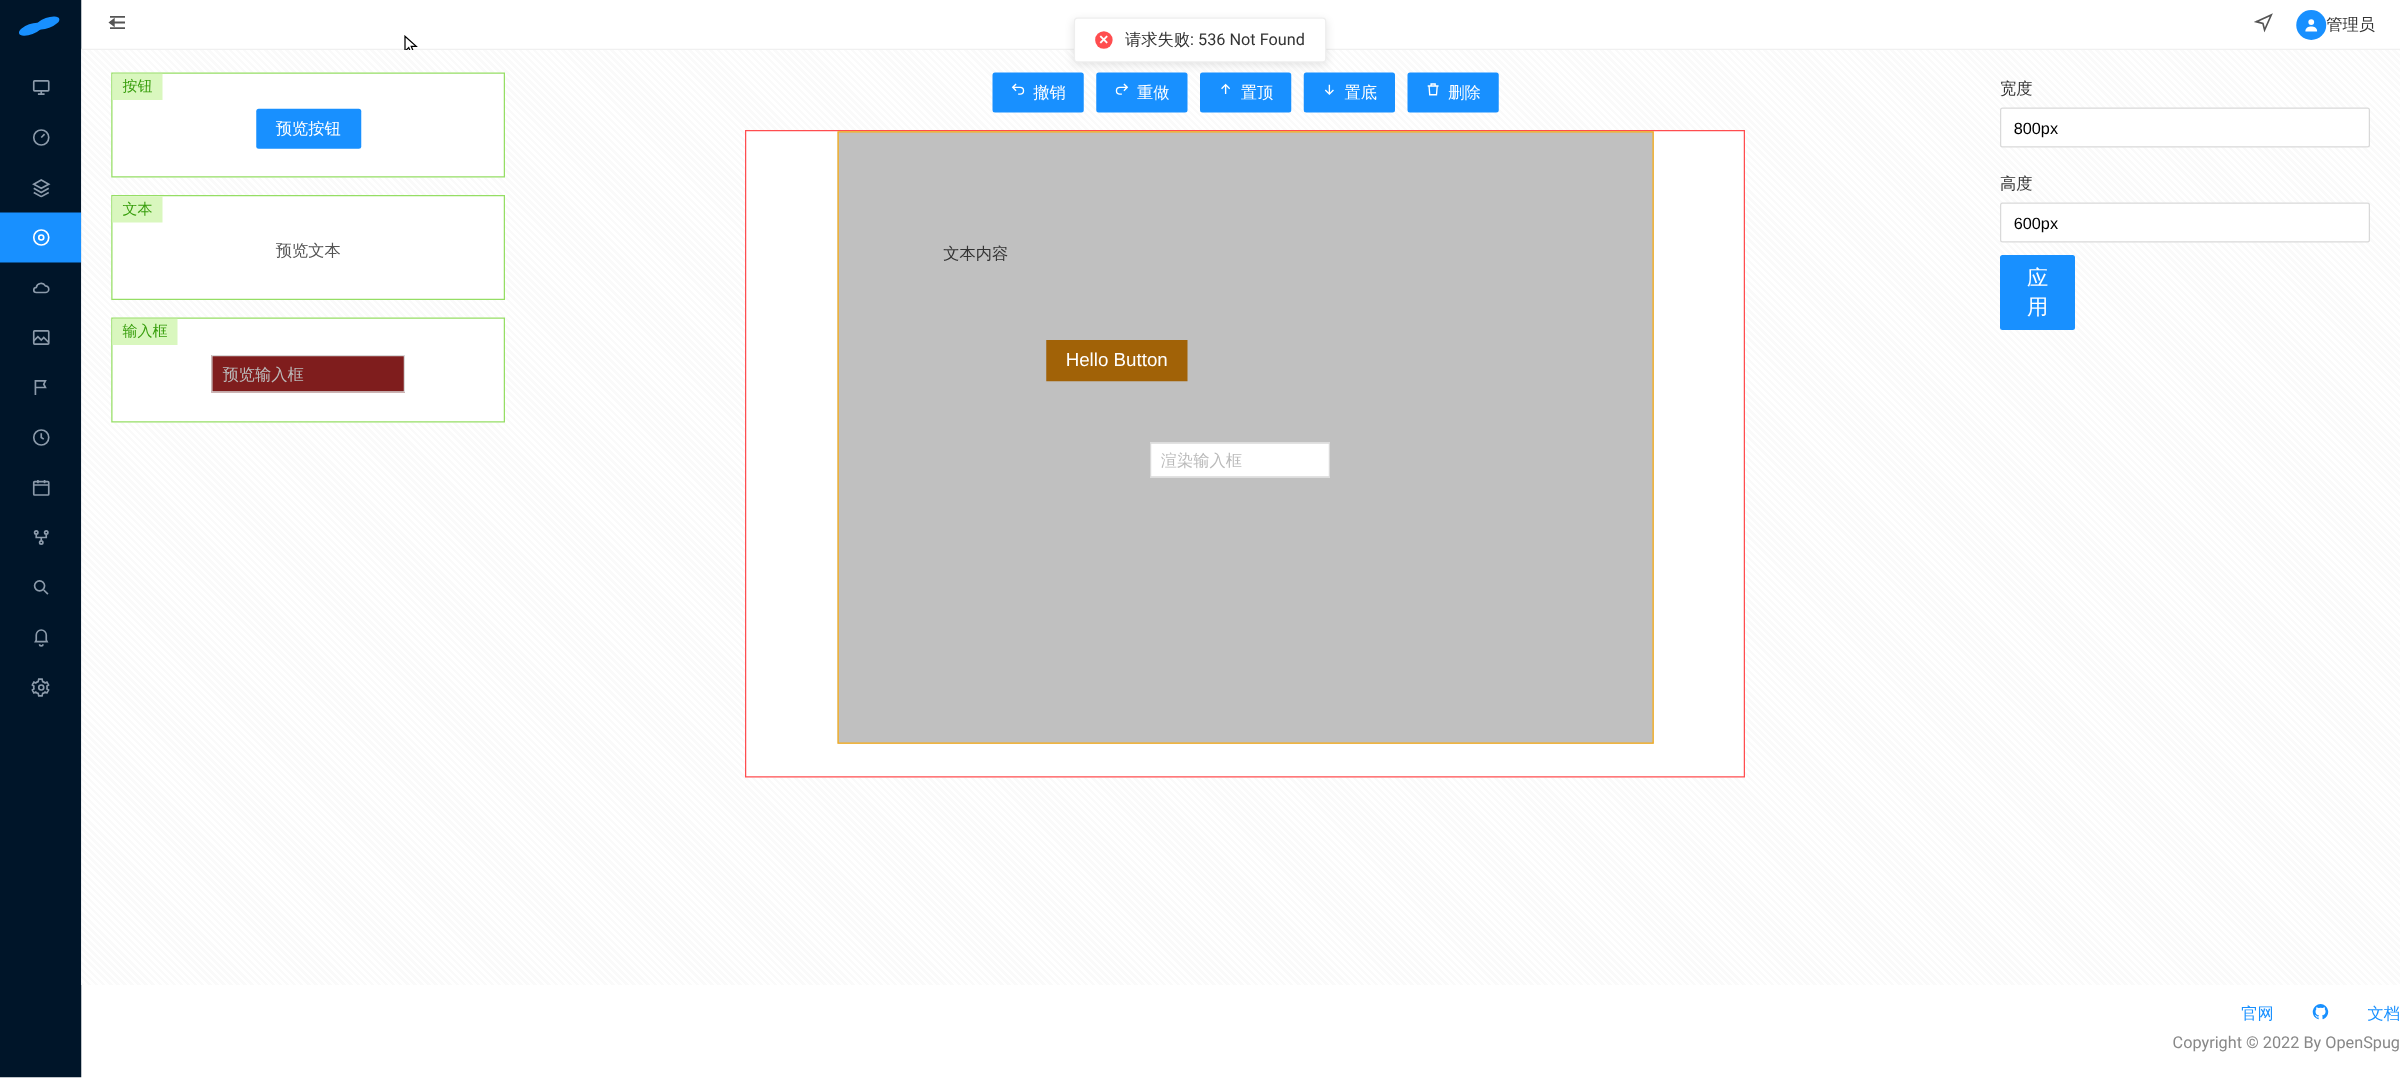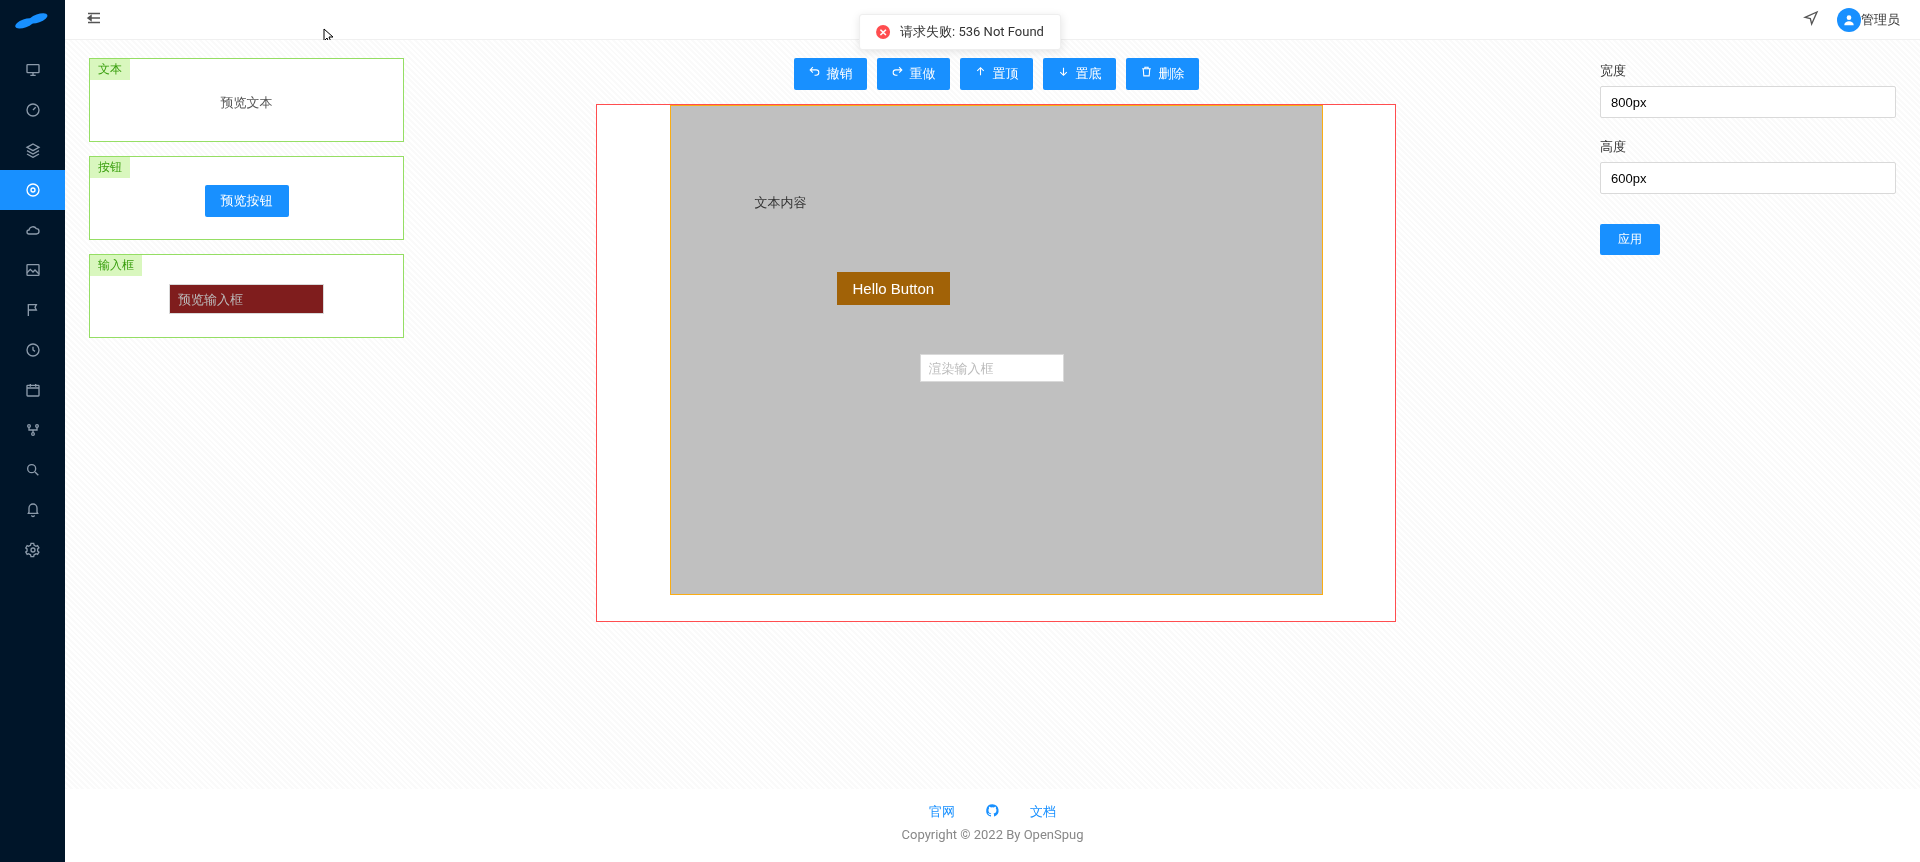--- a/index.html
+++ b/index.html
@@ -52,24 +52,24 @@
 .canvas-outer { width: 800px; height: 518px; border: 1px solid #ff4d4f; background: #fff; display: flex; align-items: flex-start; justify-content: center; padding: 0 0 0 0; }
 .canvas-inner { width: 653px; height: 490px; border: 1px solid #faad14; background: #c0c0c0; position: relative; }
 .canvas-text { position: absolute; left: 84px; top: 88px; color: #333; font-size: 13px; }
 .canvas-btn { position: absolute; left: 166px; top: 166px; background: #a16207; color: #fff; border: none; padding: 8px 16px; font-size: 15px; cursor: pointer; }
 .canvas-input { position: absolute; left: 249px; top: 248px; width: 144px; height: 28px; border: 1px solid #d9d9d9; padding: 0 8px; font-size: 13px; background:#fff; }
 
 
 .props { width: 320px; padding: 0 12px; display:flex; flex-direction:column; gap: 6px; }
 .props label { font-size: 13px; color: #333; margin-top: 4px; }
 .props input[type=text] { width: 100%; height: 32px; border: 1px solid #d9d9d9; border-radius: 2px; padding: 0 10px; font-size: 13px; }
-.apply-btn { background: #1890ff; color:#fff; border:none; padding: 7px 16px; border-radius:2px; width: 60px; margin-top: 24px; cursor:pointer; font-size:12px; }
-
-
-.footer { text-align: center; padding: 14px 0 20px; color: #888; font-size: 13px; }
+.apply-btn { background: #1890ff; color:#fff; border:none; padding: 7px 16px; border-radius:2px; width: 60px; margin-top: 4px; cursor:pointer; font-size:17px; }
+
+
+.footer { text-align: right; padding: 14px 0 20px; color: #888; font-size: 13px; }
 .footer .links { display: inline-flex; gap: 30px; margin-bottom: 6px; }
 .footer .links a { color: #1890ff; text-decoration: none; cursor: pointer; }
 .footer .links .gh { color: #1890ff; }
 
 input::placeholder { color: #bbb; }
 
 
 .cursor-ind { position: absolute; left: 258px; top: 28px; width: 12px; height: 16px; pointer-events:none; }
 </style>
 </head>
@@ -199,27 +199,27 @@
     </div>
 
     <div class="toast">
       <span class="dot">✕</span>
       <span>请求失败: 536 Not Found</span>
     </div>
 
     <div class="workspace">
 
       <div class="palette">
+        <div class="palette-card btn-card">
+          <span class="tag">按钮</span>
+          <button class="preview-btn">预览按钮</button>
+        </div>
         <div class="palette-card text-card">
           <span class="tag">文本</span>
           <span class="preview-text">预览文本</span>
-        </div>
-        <div class="palette-card btn-card">
-          <span class="tag">按钮</span>
-          <button class="preview-btn">预览按钮</button>
         </div>
         <div class="palette-card input-card">
           <span class="tag">输入框</span>
           <input class="preview-input" placeholder="预览输入框" style="">
         </div>
       </div>
 
       <div class="canvas-col">
         <div class="toolbar">
           <button class="tbtn">

